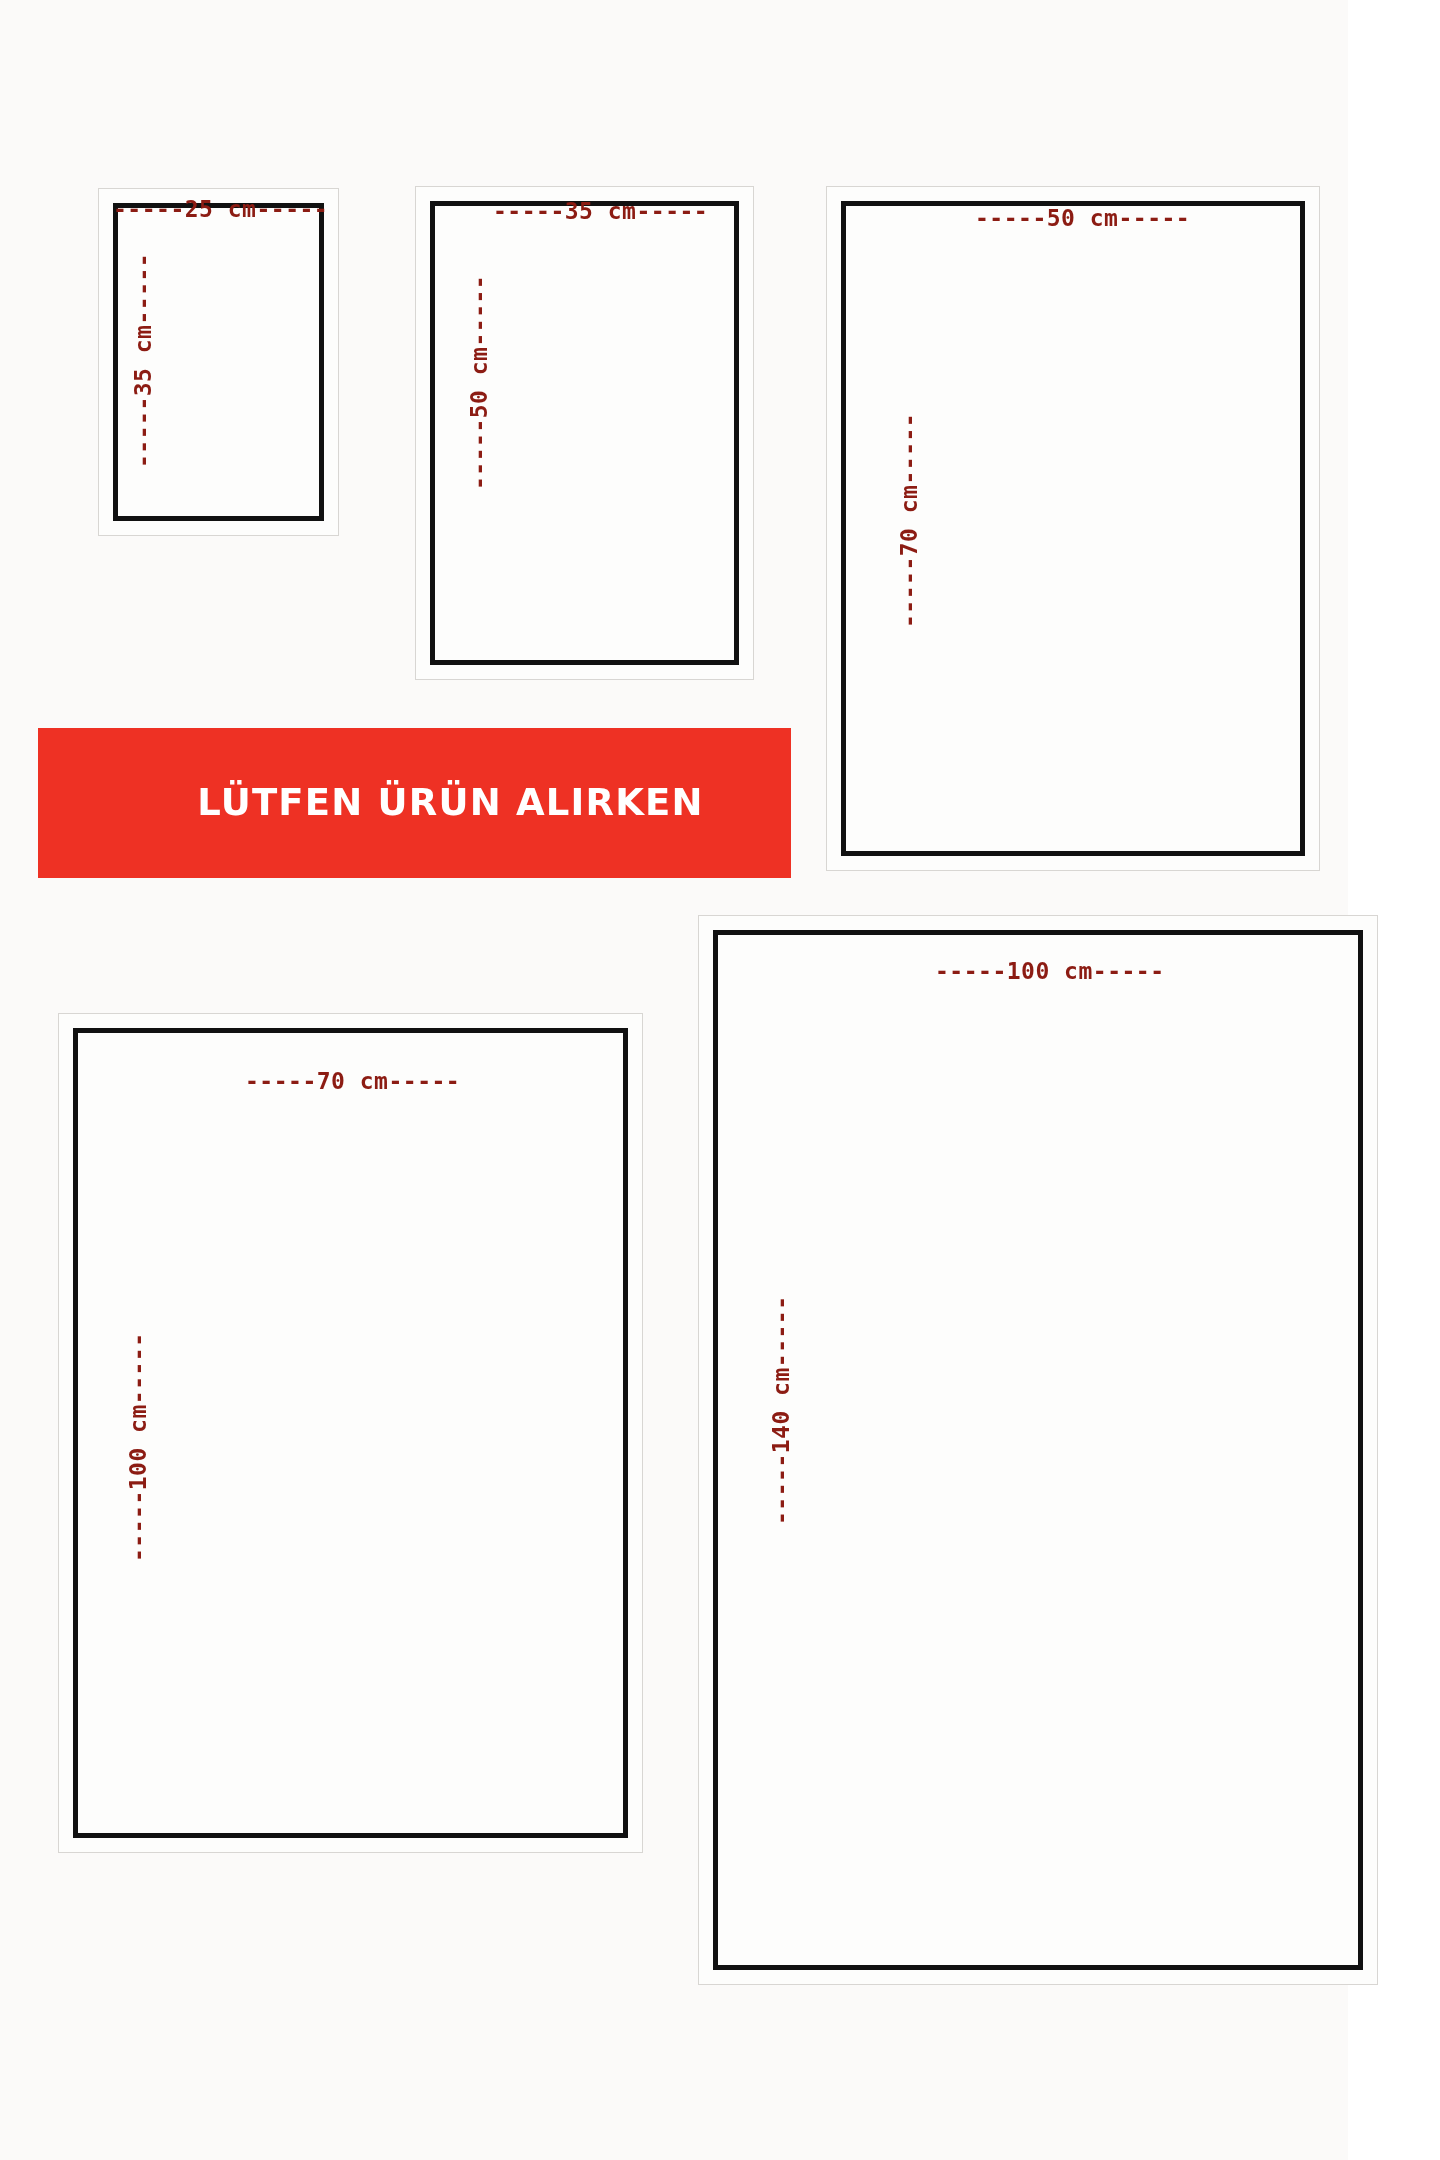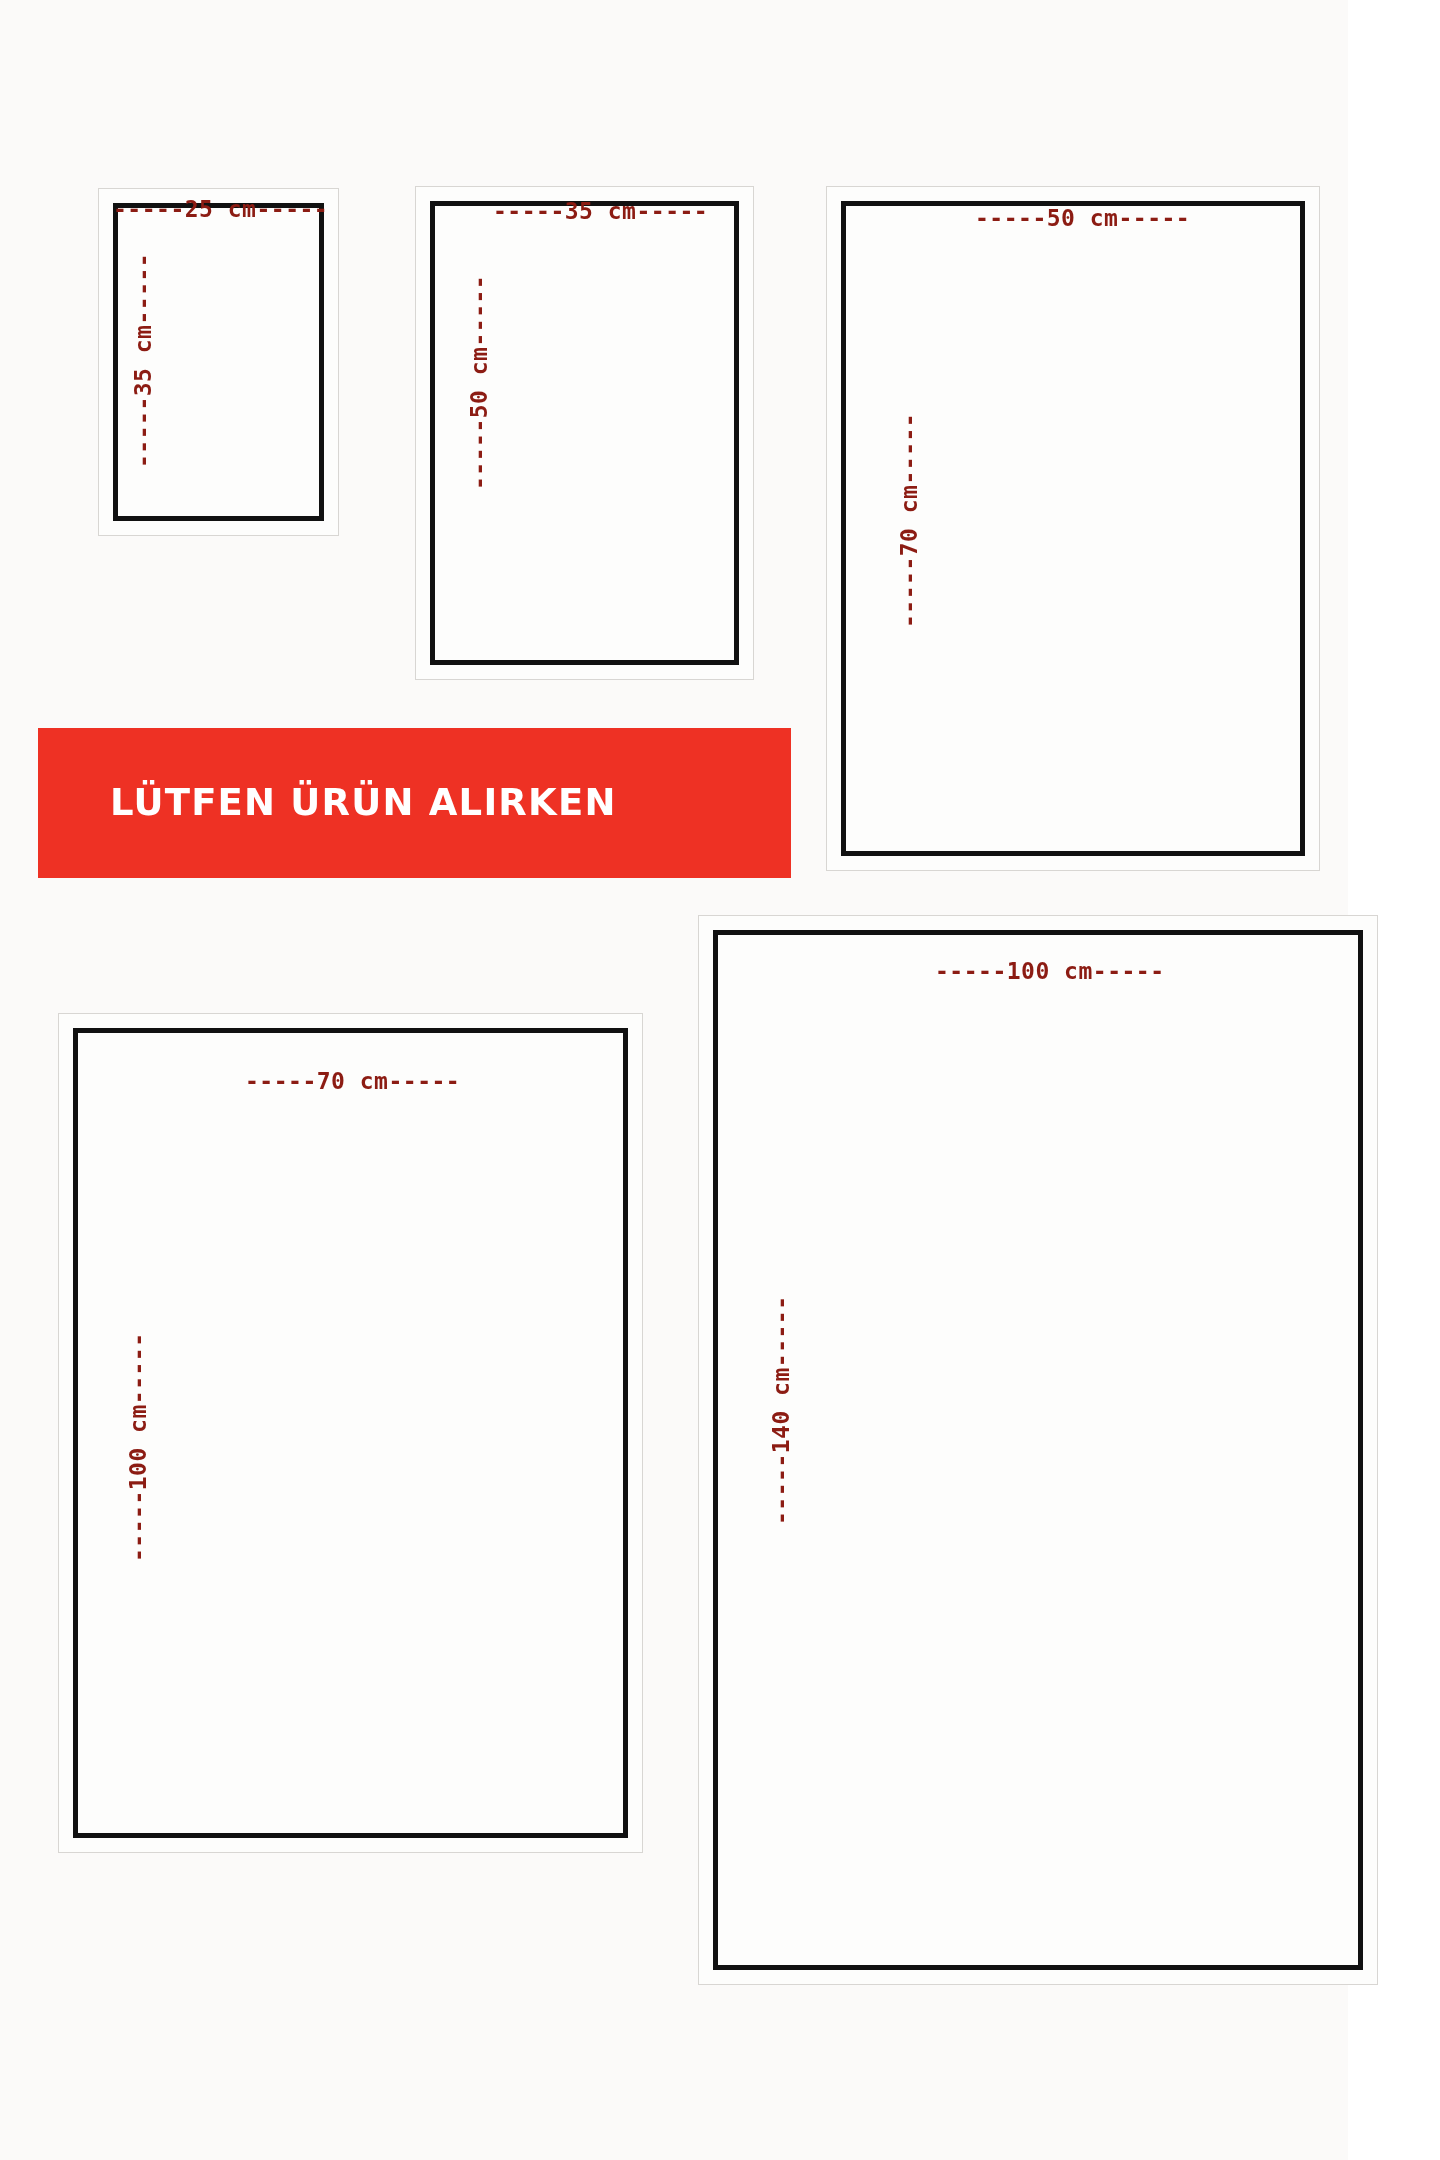--- a/index.html
+++ b/index.html
@@ -62,20 +62,21 @@
     left: 38px;
     top: 728px;
     width: 753px;
     height: 150px;
     background: #ee3124;
     display: flex;
     flex-direction: column;
     justify-content: center;
     padding-left: 72px;
     box-sizing: border-box;
+    align-items: center;
   }
   #warning-banner .line {
     color: #ffffff;
     font-family: "DejaVu Sans", sans-serif;
     font-weight: bold;
     font-size: 37px;
     letter-spacing: 1.2px;
     line-height: 1.32;
   }
 </style>

